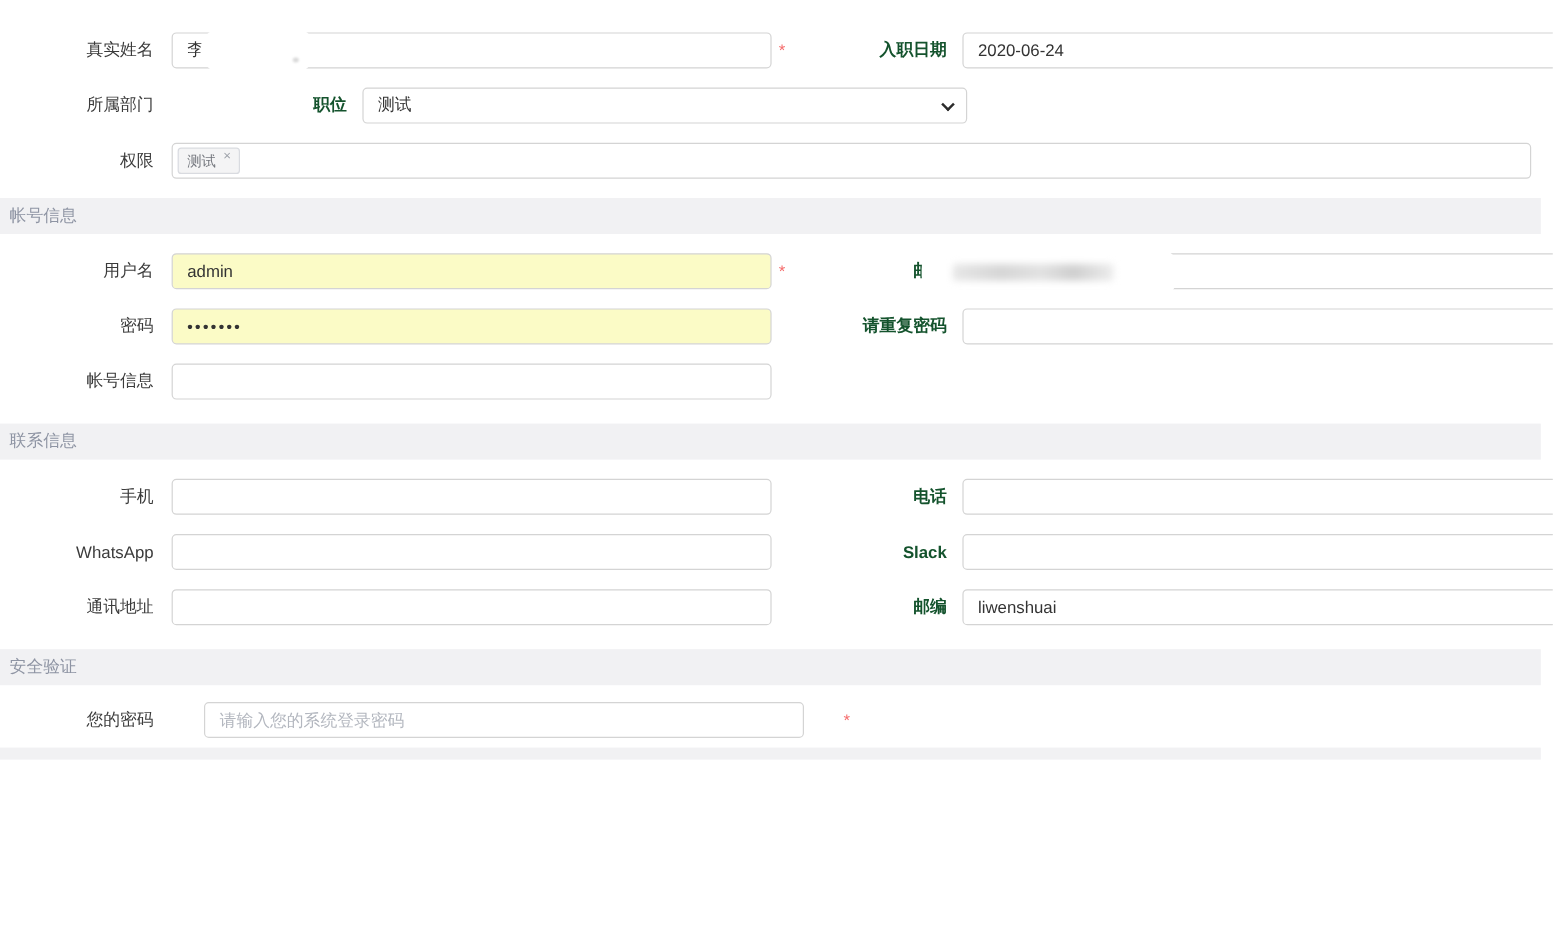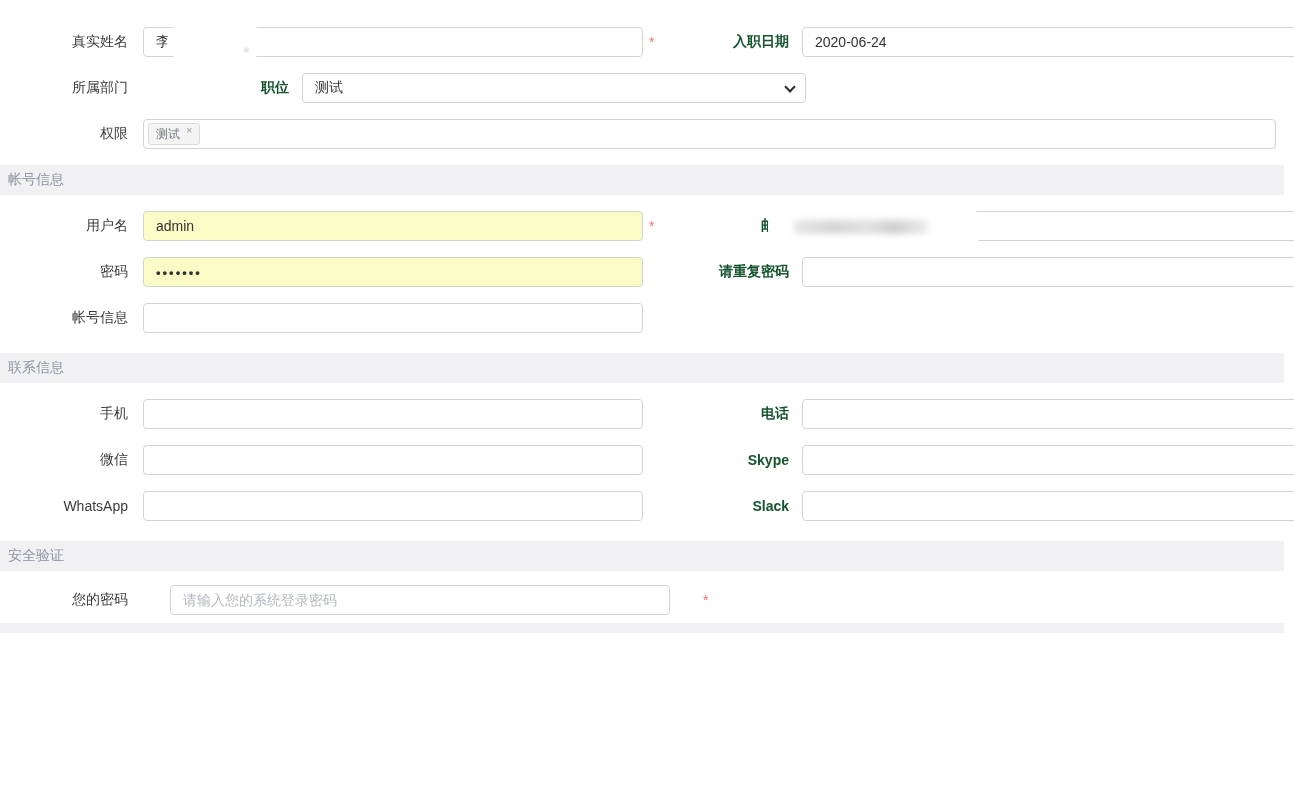--- a/index.html
+++ b/index.html
@@ -158,44 +158,44 @@
       <input class="txt" type="text" style="">
     </span>
     <span class="star"></span>
     <span class="lbl-r">电话</span>
     <span class="fld fld-r">
       <input class="txt" type="text" style="">
     </span>
   </div>
 
 
-  <div class="row">
-    <span class="lbl">微信</span>
-    <span class="fld fld-l">
-      <input class="txt" type="text" style="">
-    </span>
-    <span class="star"></span>
-    <span class="lbl-r">Skype</span>
-    <span class="fld fld-r">
-      <input class="txt" type="text" style="">
-    </span>
-  </div>
 
   <div class="row">
     <span class="lbl">WhatsApp</span>
     <span class="fld fld-l">
       <input class="txt" type="text" style="">
     </span>
     <span class="star"></span>
     <span class="lbl-r">Slack</span>
     <span class="fld fld-r">
       <input class="txt" type="text" style="">
     </span>
   </div>
 
+  <div class="row">
+    <span class="lbl">通讯地址</span>
+    <span class="fld fld-l">
+      <input class="txt" type="text" style="">
+    </span>
+    <span class="star"></span>
+    <span class="lbl-r">邮编</span>
+    <span class="fld fld-r">
+      <input class="txt" type="text" value="liwenshuai" style="">
+    </span>
+  </div>
 
   <div class="secbar" style="margin-top:20px;">
     <span class="sectitle">安全验证</span>
   </div>
 
   <div class="row" style="margin-top:14px;gap:27px;">
     <span class="lbl">您的密码</span>
     <span class="fld fld-l">
       <input class="txt" type="text" placeholder="请输入您的系统登录密码" style="">
     </span>

